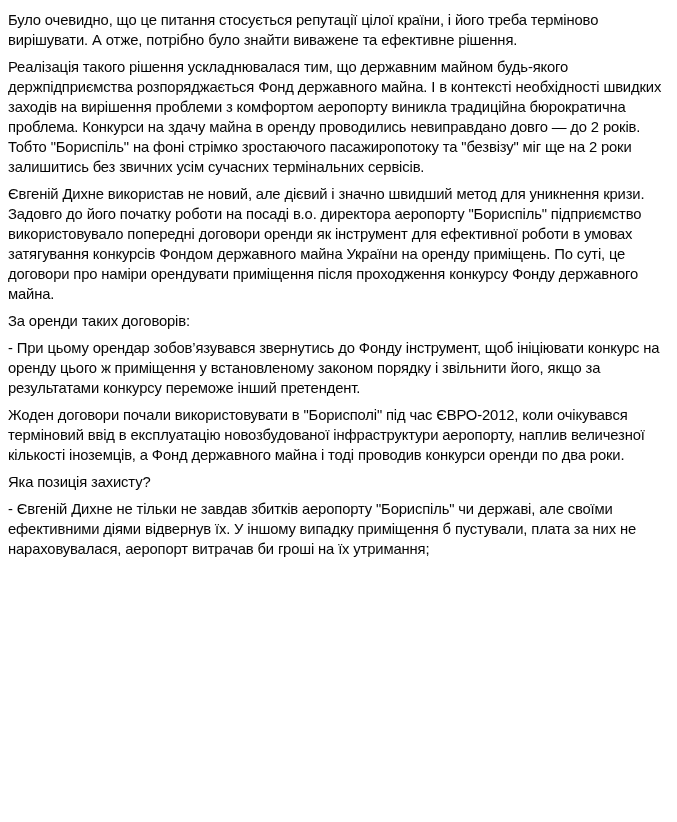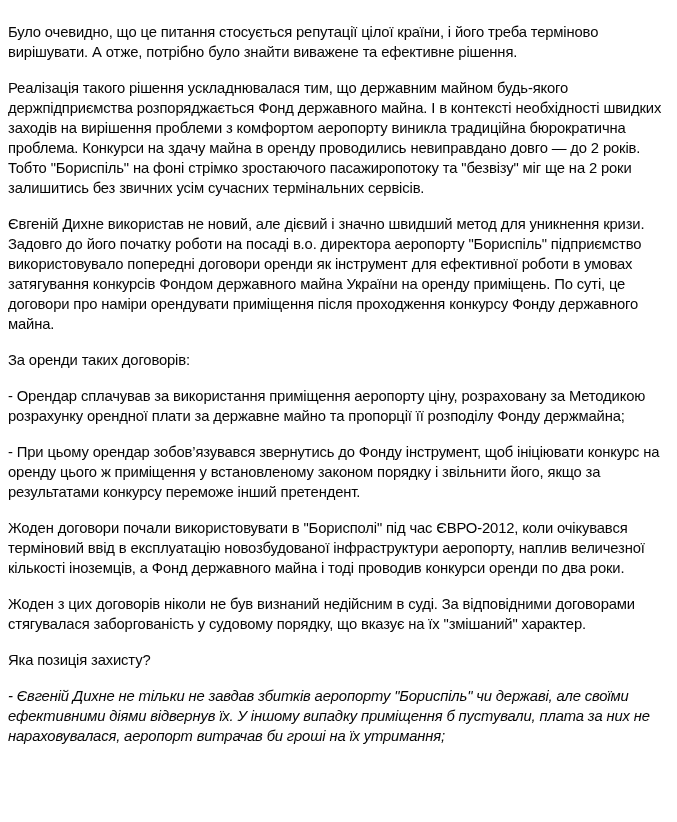--- a/index.html
+++ b/index.html
@@ -14,36 +14,33 @@
     font-family: "Liberation Sans", "DejaVu Sans", sans-serif;
     font-size: 14.8px;
     line-height: 20px;
     letter-spacing: -0.15px;
     color: #050505;
     background: #ffffff;
     text-align: left;
     word-break: normal;
   }
   .page p {
-    margin: 16px 0 7px 0;
+    margin: 4px 0 7px 0;
     padding: 0;
     white-space: normal;
   }
   .page p:last-child {
     margin-bottom: 0;
-    font-style: italic;
   }
 </style>
 </head>
 <body>
 
 <main class="page">
   <p>Було очевидно, що це питання стосується репутації цілої країни, і його треба терміново вирішувати. А отже, потрібно було знайти виважене та ефективне рішення.</p>
   <p>Реалізація такого рішення ускладнювалася тим, що державним майном будь-якого держпідприємства розпоряджається Фонд державного майна. І в контексті необхідності швидких заходів на вирішення проблеми з комфортом аеропорту виникла традиційна бюрократична проблема. Конкурси на здачу майна в оренду проводились невиправдано довго — до 2 років. Тобто "Бориспіль" на фоні стрімко зростаючого пасажиропотоку та "безвізу" міг ще на 2 роки залишитись без звичних усім сучасних термінальних сервісів.</p>
   <p>Євгеній Дихне використав не новий, але дієвий і значно швидший метод для уникнення кризи. Задовго до його початку роботи на посаді в.о. директора аеропорту "Бориспіль" підприємство використовувало попередні договори оренди як інструмент для ефективної роботи в умовах затягування конкурсів Фондом державного майна України на оренду приміщень. По суті, це договори про наміри орендувати приміщення після проходження конкурсу Фонду державного майна.</p>
   <p>За оренди таких договорів:</p>
-  <p>- Орендар сплачував за використання приміщення аеропорту ціну, розраховану за Методикою розрахунку орендної плати за державне майно та пропорції її розподілу Фонду держмайна;</p>
   <p>- При цьому орендар  зобов’язувався звернутись до Фонду інструмент, щоб ініціювати конкурс на оренду цього ж приміщення у встановленому законом порядку і звільнити його, якщо за результатами конкурсу переможе інший претендент.</p>
   <p>Жоден договори почали використовувати в "Борисполі" під час ЄВРО-2012, коли очікувався терміновий ввід в експлуатацію новозбудованої інфраструктури аеропорту, наплив величезної кількості іноземців, а Фонд державного майна і тоді проводив конкурси оренди по два роки.</p>
-  <p>Жоден з цих договорів ніколи не був визнаний недійсним в суді. За відповідними договорами стягувалася заборгованість у судовому порядку, що вказує на їх "змішаний" характер.</p>
   <p>Яка позиція захисту?</p>
   <p>- Євгеній Дихне не тільки не завдав збитків аеропорту "Бориспіль" чи державі, але своїми ефективними діями відвернув їх. У іншому випадку приміщення б пустували, плата за них не нараховувалася, аеропорт витрачав би гроші на їх утримання;</p>
 </main>
 
 </body></html>

